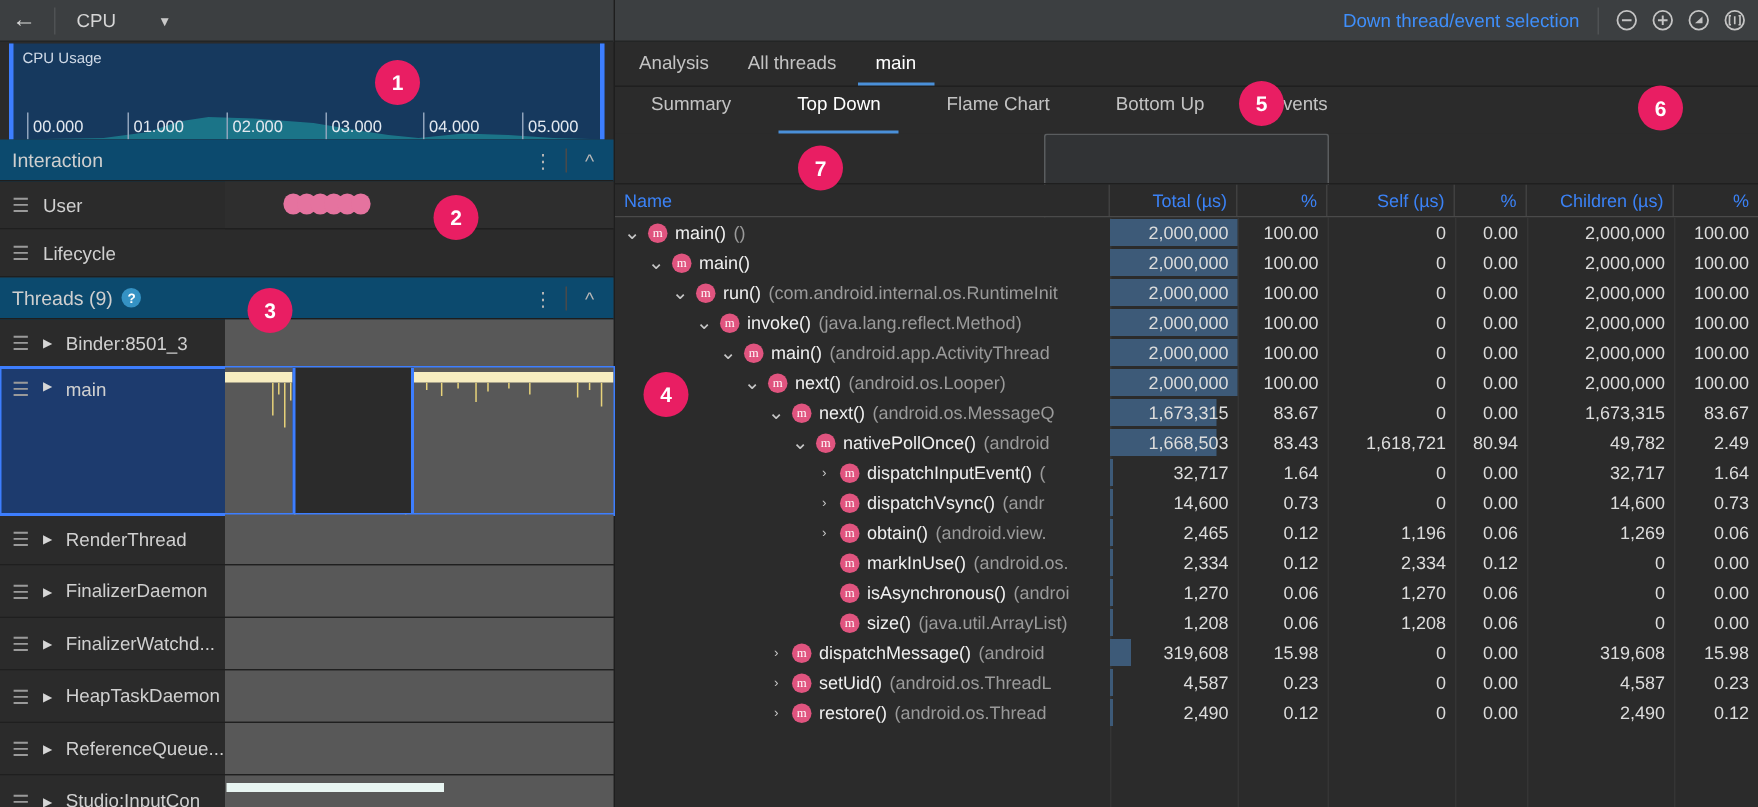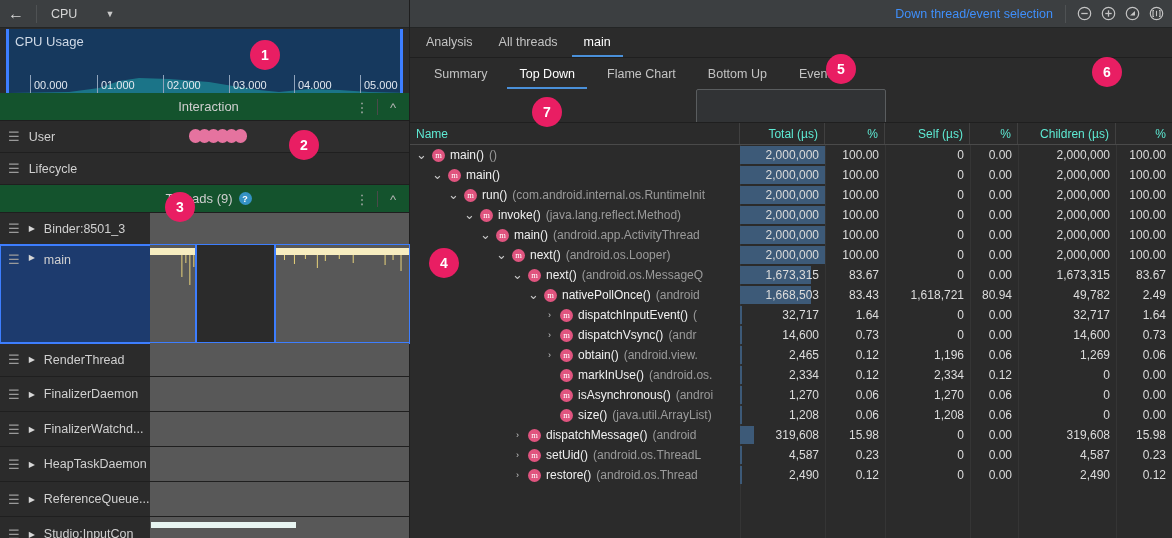--- a/index.html
+++ b/index.html
@@ -27,30 +27,30 @@
   .tb-sep { width: 1px; height: 18px; background: #4f5254; margin: 0 4px; }
   .tb-combo {
     display: flex; align-items: center; gap: 28px; padding: 0 8px 0 10px;
     height: 22px; color: #d6d6d6; font-size: 12.5px; min-width: 108px;
   }
   .tb-combo .caret { font-size: 9px; color: #c9c9c9; }
 
   
   .cpu-panel { position: relative; height: 64px; background: #16395e; margin: 1px 6px 0 6px;
                border-left: 3px solid #3d7eff; border-right: 3px solid #3d7eff; overflow: hidden;}
-  .cpu-label { position: absolute; left: 6px; top: 5px; font-size: 13px; color: #cfd9e6; }
-  .cpu-axis { position: absolute; bottom: 0; left: 16px; right: 0; height: 22px; }
+  .cpu-label { position: absolute; left: 6px; top: 5px; font-size: 10px; color: #cfd9e6; }
+  .cpu-axis { position: absolute; bottom: 0; left: 4px; right: 0; height: 22px; }
   .cpu-tick { position: absolute; bottom: 2px; font-size: 11px; color: #e2e8ef; }
   .cpu-tickmark { position: absolute; bottom: 0px; width: 1px; height: 18px; background: #8fa3bb; }
   .cpu-area { position: absolute; left: 0; right: 0; bottom: 0; height: 26px; }
 
   
   .sec-header {
-    height: 28px; background: #14532d; display: flex; align-items: center;
-    border-bottom: 1px solid #1e1e1e; padding-left: 8px; position: relative; justify-content: center;
+    height: 28px; background: #0c4a6e; display: flex; align-items: center;
+    border-bottom: 1px solid #1e1e1e; padding-left: 8px; position: relative;
   }
   .sec-header .title { font-size: 13px; color: #cfcfcf; }
   .sec-header .hicon { color: #2c95e8; font-size: 11px; margin-left: 6px;
       background:#3592c4; color:#fff; border-radius:50%; width:13px; height:13px;
       display:inline-flex; align-items:center; justify-content:center; font-size:9px; font-weight:bold;}
   .sec-actions { position: absolute; right: 6px; top: 0; height: 28px; display: flex; align-items: center; gap: 2px; }
   .ic-btn { width: 20px; height: 22px; display: flex; align-items: center; justify-content: center; color: #b5b5b5; font-size: 13px; }
   .vdiv { width: 1px; height: 16px; background: #4a4a4a; margin: 0 3px; }
 
   
@@ -89,21 +89,21 @@
           padding-right: 6px; gap: 4px; border-bottom: 1px solid #232525; }
   .clear-link { color: #3f8ffb; font-size: 12.5px; margin-right: 4px; cursor: pointer; }
   .zoom-ic { width: 20px; height: 20px; display: flex; align-items: center; justify-content: center; color: #c4c4c4; }
   .zoom-ic svg { display: block; }
 
   .tabs1 { height: 30px; display: flex; align-items: flex-end; padding-left: 4px; gap: 2px;
            border-bottom: 1px solid #1f1f1f; background: #2b2b2b; }
   .tab1 { padding: 4px 12px 6px 12px; font-size: 12.5px; color: #c3c3c3; border-bottom: 2px solid transparent; }
   .tab1.active { color: #ffffff; border-bottom-color: #4a90d9; }
 
-  .tabs2 { height: 31px; display: flex; align-items: flex-end; padding-left: 12px; gap: 8px; background: #2b2b2b; position:relative;}
+  .tabs2 { height: 31px; display: flex; padding-left: 12px; gap: 20px; background: #2b2b2b; position:relative;}
   .tab2 { padding: 4px 12px 6px 12px; font-size: 12.5px; color: #c3c3c3; border-bottom: 2px solid transparent; }
   .tab2.active { color: #ffffff; border-bottom-color: #4a90d9; }
 
   .filterbar { height: 33px; display: flex; align-items: center; padding: 0 8px; gap: 10px; background: #2b2b2b; flex-direction: column; }
   .searchbox { flex: 0 0 246px; height: 22px; background: #313335; border: 1px solid #5a5d5f; border-radius: 2px;
                display: flex; align-items: center; padding: 0 6px; gap: 3px; }
   .searchbox input { background: transparent; border: none; outline: none; color: #cfcfcf; font-size: 12px; width: 100%;
                      font-family: "Liberation Sans", sans-serif;}
   .mag { color: #a7a7a7; font-size: 11px; display:flex; align-items:center; gap:1px;}
   .chk-wrap { display: flex; align-items: center; gap: 6px; font-size: 12.5px; color: #cccccc; }
@@ -111,21 +111,21 @@
   .spacer { flex: 1; }
   .select-clock { width: 150px; height: 24px; background: #3c3f41; border: 1px solid #5a5d5f; border-radius: 2px;
                   display: flex; align-items: center; padding: 0 8px; font-size: 12.5px; color: #dddddd; }
   .select-clock .caret { margin-left: auto; font-size: 9px; }
   .help-ic { width: 15px; height: 15px; border-radius: 50%; background: #3592c4; color: #fff;
              display: flex; align-items: center; justify-content: center; font-size: 10px; font-weight: bold; }
 
   
   .tbl { flex: 1; display: flex; flex-direction: column; overflow: hidden; border-top: 1px solid #1f1f1f; }
   .thead { display: flex; height: 22px; background: #2b2b2b; border-bottom: 1px solid #4a4a4a; }
-  .th { font-size: 12px; color: #5eead4; display: flex; align-items: center; padding: 0 6px;
+  .th { font-size: 12px; color: #3b82f6; display: flex; align-items: center; padding: 0 6px;
         border-right: 1px solid #404040; }
   .th.name { flex: 0 0 330px; justify-content: flex-start; }
   .th.c1 { flex: 0 0 85px; justify-content: flex-end; }
   .th.c2 { flex: 0 0 60px; justify-content: flex-end; }
   .th.c3 { flex: 0 0 85px; justify-content: flex-end; }
   .th.c4 { flex: 0 0 48px; justify-content: flex-end; }
   .th.c5 { flex: 0 0 98px; justify-content: flex-end; }
   .th.c6 { flex: 1 1 auto; justify-content: flex-end; border-right: none; }
 
   .tbody { flex: 1; position: relative; background: #2b2b2b; }

